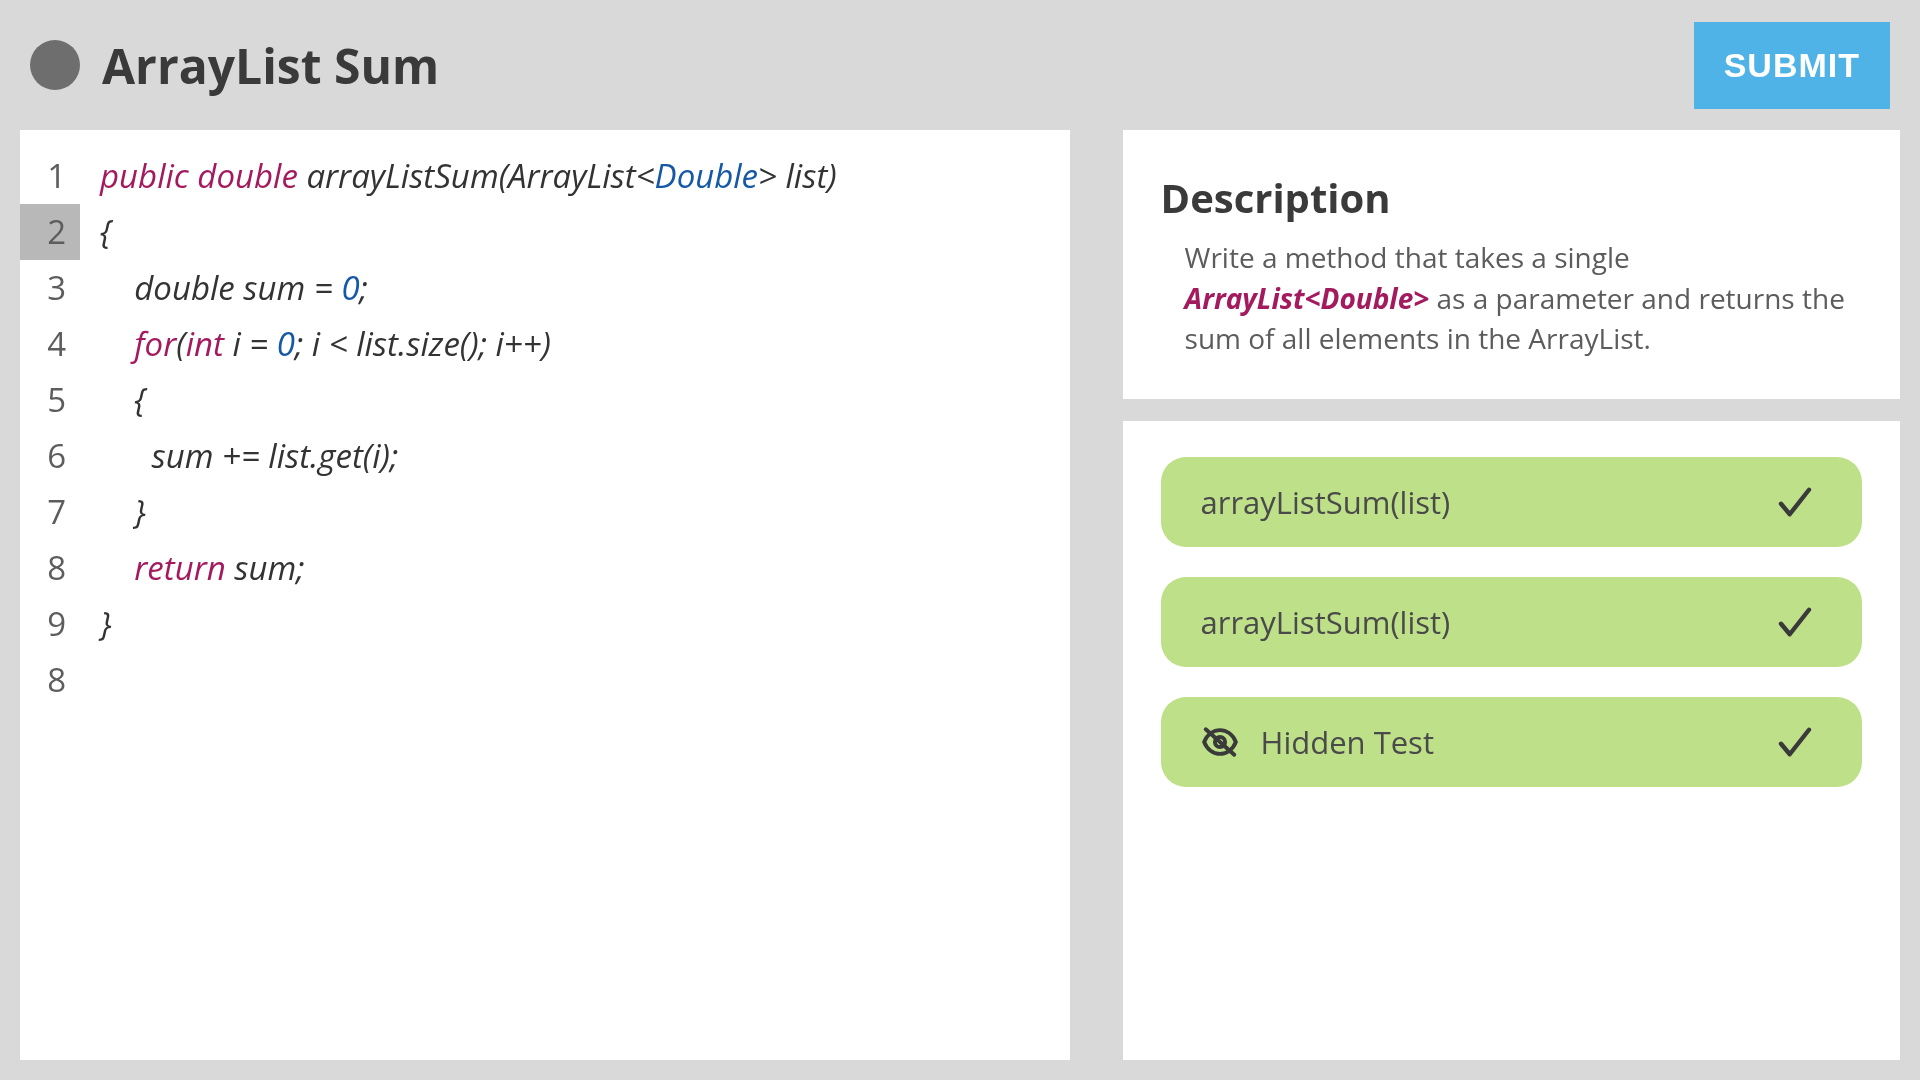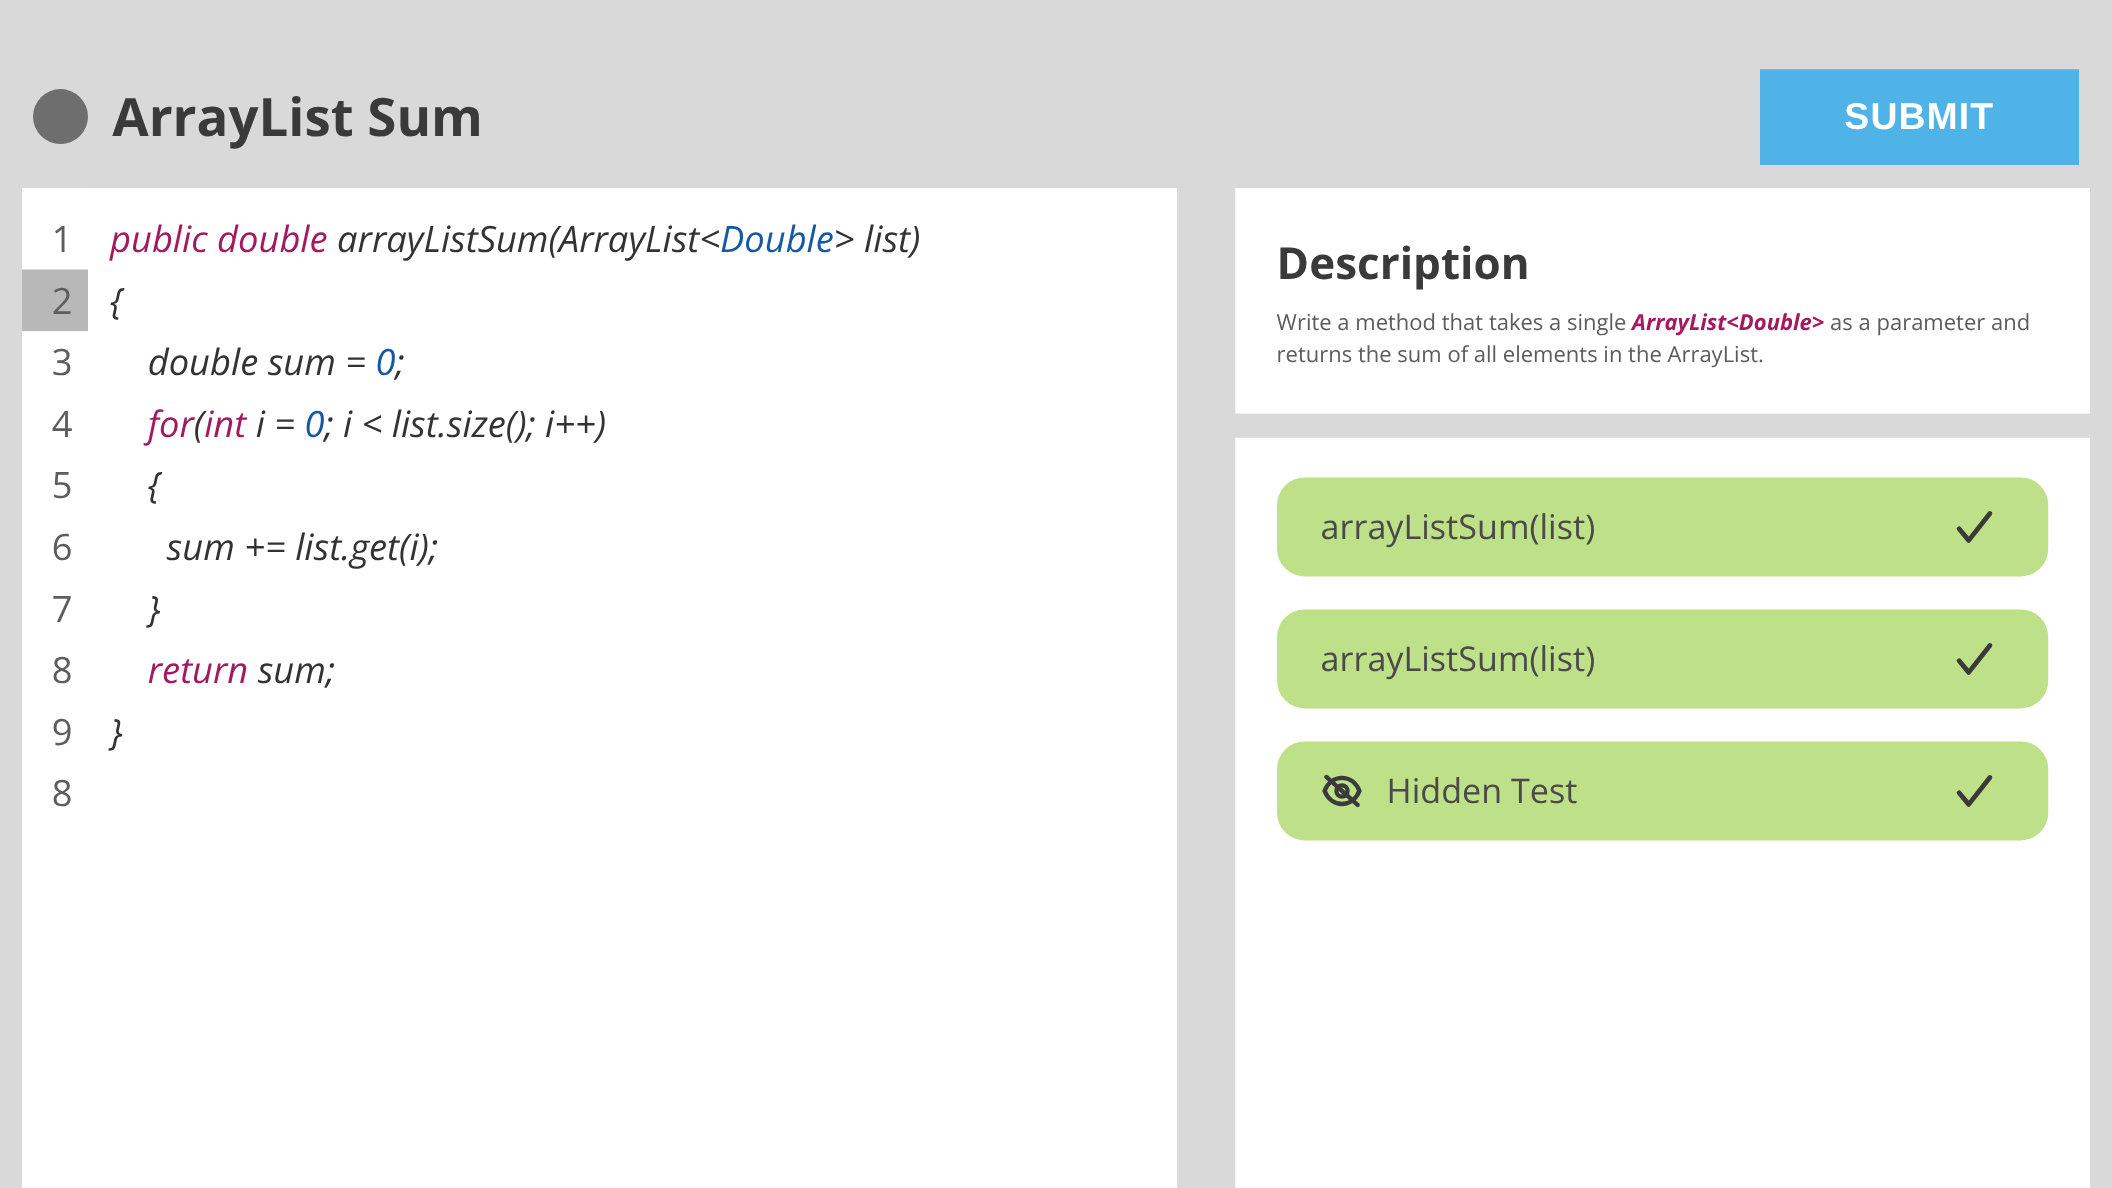--- a/index.html
+++ b/index.html
@@ -9,21 +9,20 @@
     width: 1920px;
     height: 1080px;
     overflow: hidden;
   }
   .header {
     display: flex;
     align-items: center;
     justify-content: space-between;
     padding: 20px 30px 20px 30px;
     height: 130px;
-    margin-top: 41px;
   }
   .header-left {
     display: flex;
     align-items: center;
     gap: 22px;
   }
   .status-dot {
     width: 50px;
     height: 50px;
     border-radius: 50%;
@@ -34,21 +33,21 @@
     font-weight: 700;
     color: #3a3a3a;
   }
   .submit-btn {
     background: #4fb3e8;
     color: #fff;
     font-size: 34px;
     font-weight: 700;
     letter-spacing: 1px;
     border: none;
-    padding: 24px 77px;
+    padding: 24px 30px;
     cursor: pointer;
   }
   .main {
     display: flex;
     gap: 22px;
     padding: 0 20px 20px 20px;
     height: calc(100% - 130px);
   }
   .editor-panel {
     background: #fff;
@@ -97,23 +96,24 @@
     background: #fff;
     padding: 40px 38px 40px 38px;
   }
   .desc-title {
     font-size: 40px;
     font-weight: 700;
     color: #3a3a3a;
     margin-bottom: 12px;
   }
   .desc-body {
-    font-size: 20px;
+    font-size: 28px;
     color: #5c5c5c;
     line-height: 1.45;
+    margin-left: 24px;
   }
   .desc-body .em {
     color: #a31a5e;
     font-weight: 700;
     font-style: italic;
   }
   .tests-panel {
     background: #fff;
     flex: 1;
     padding: 36px 38px;

